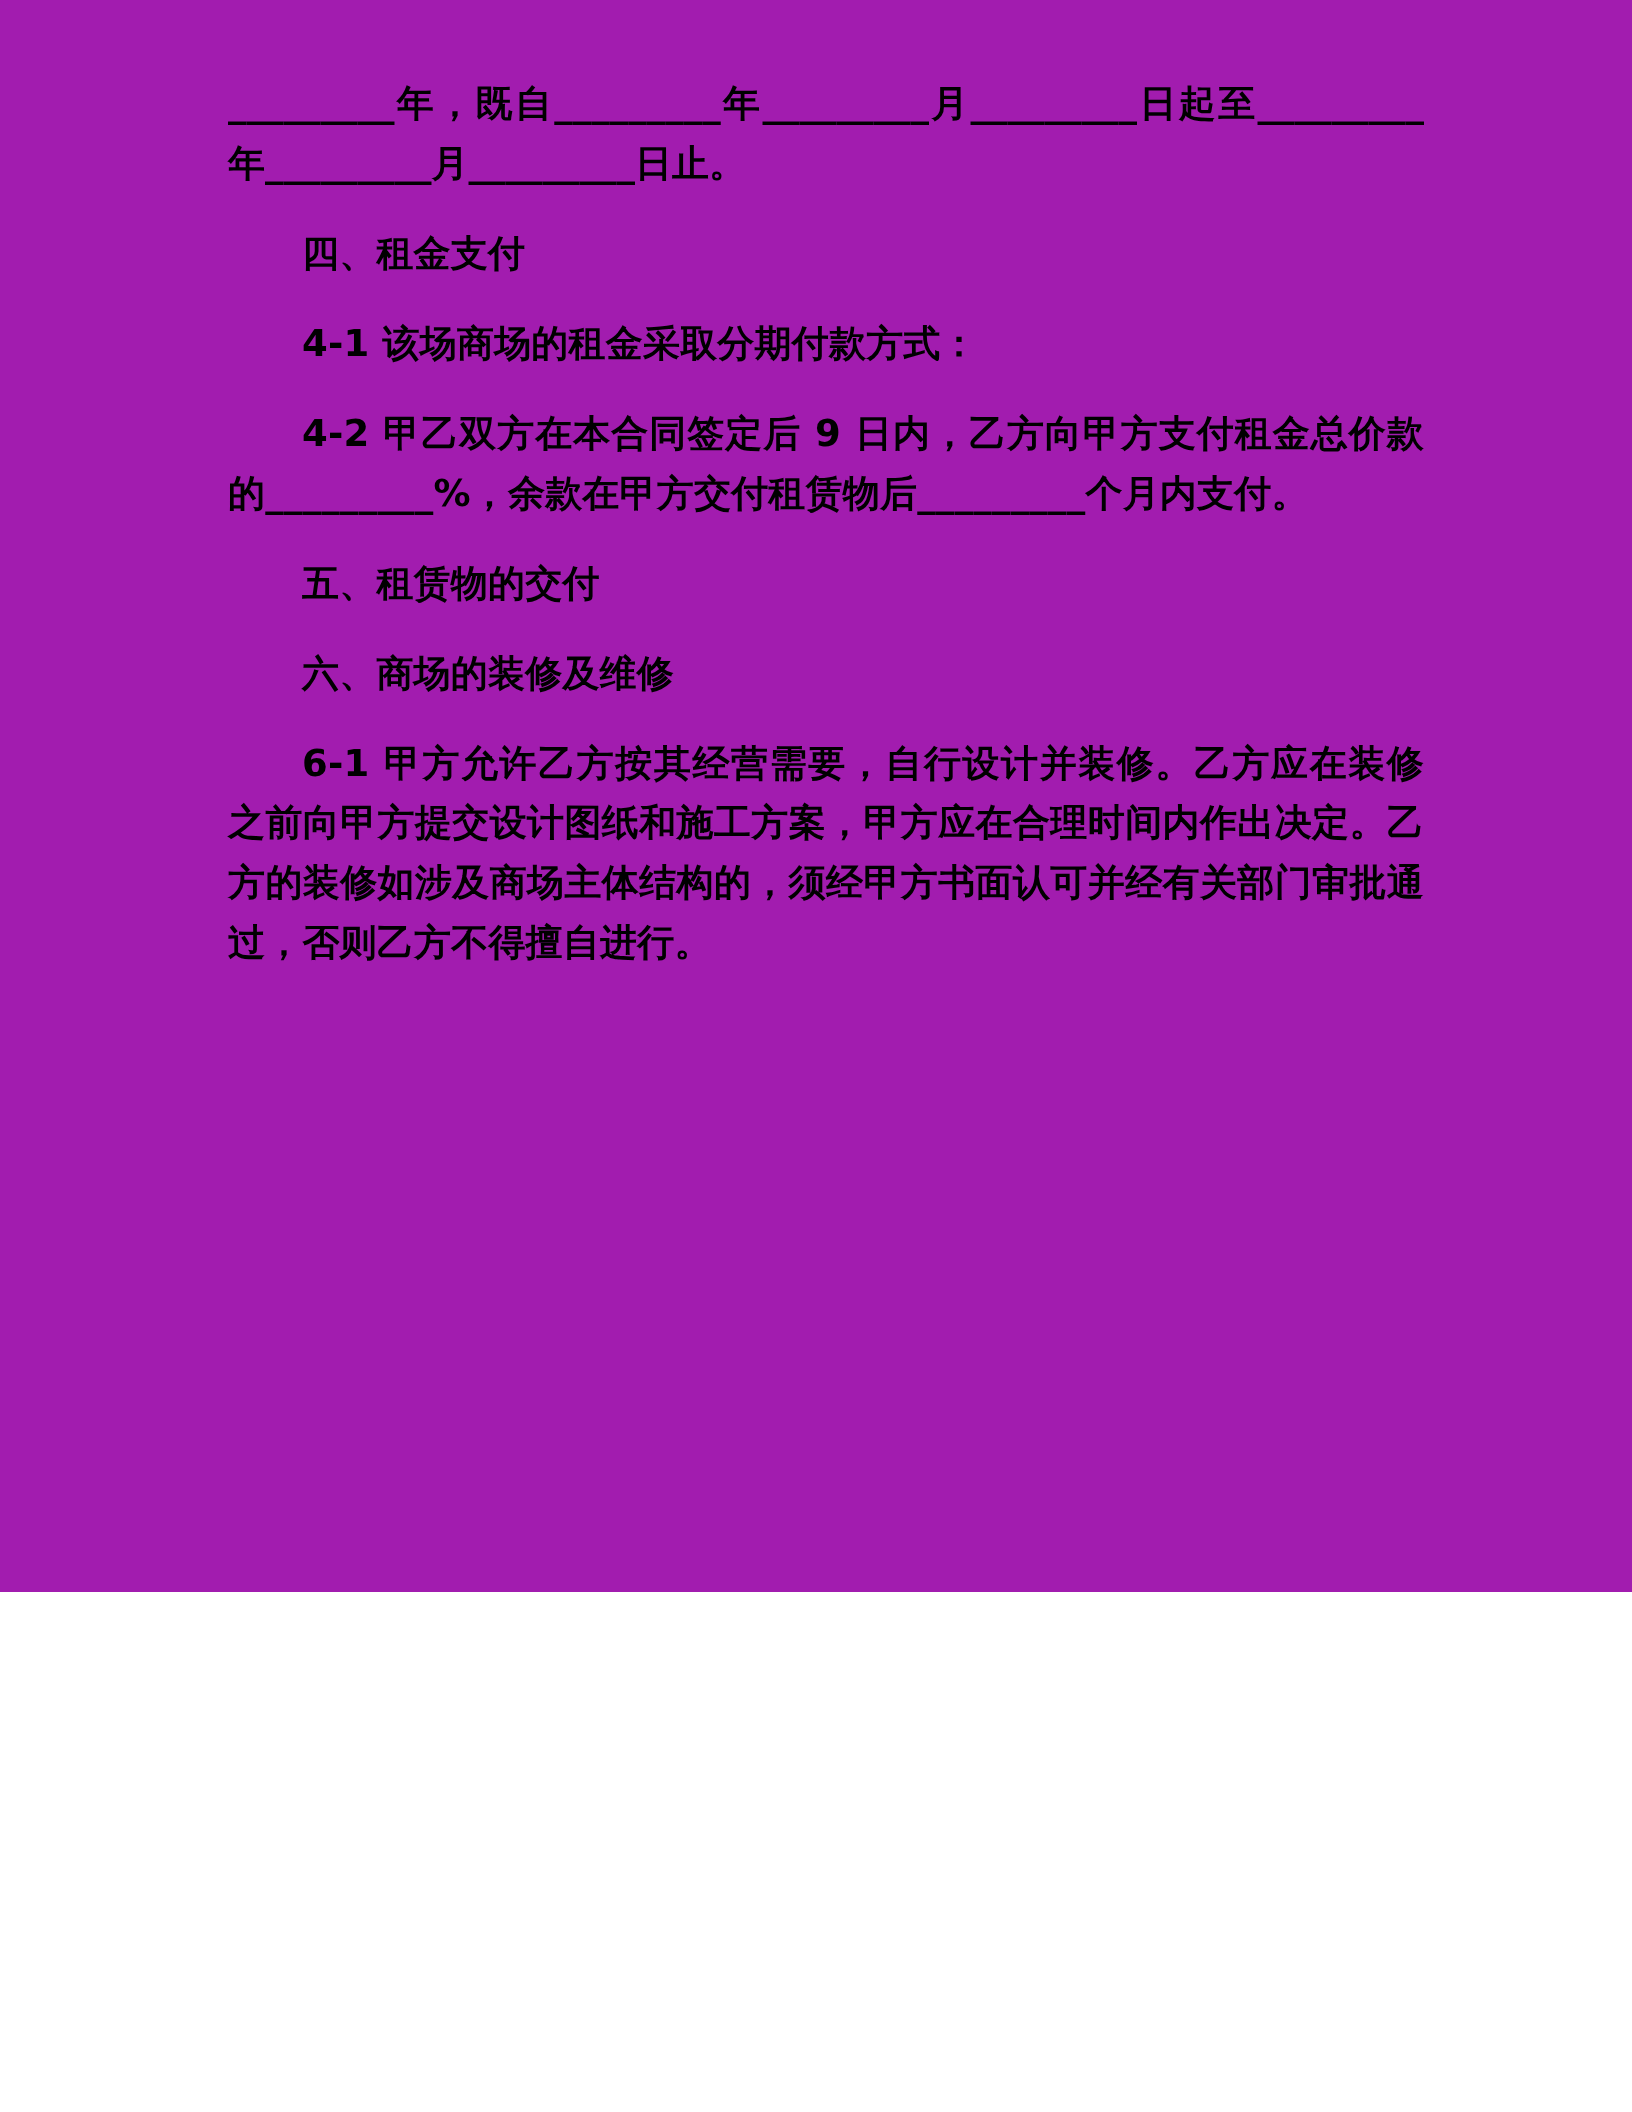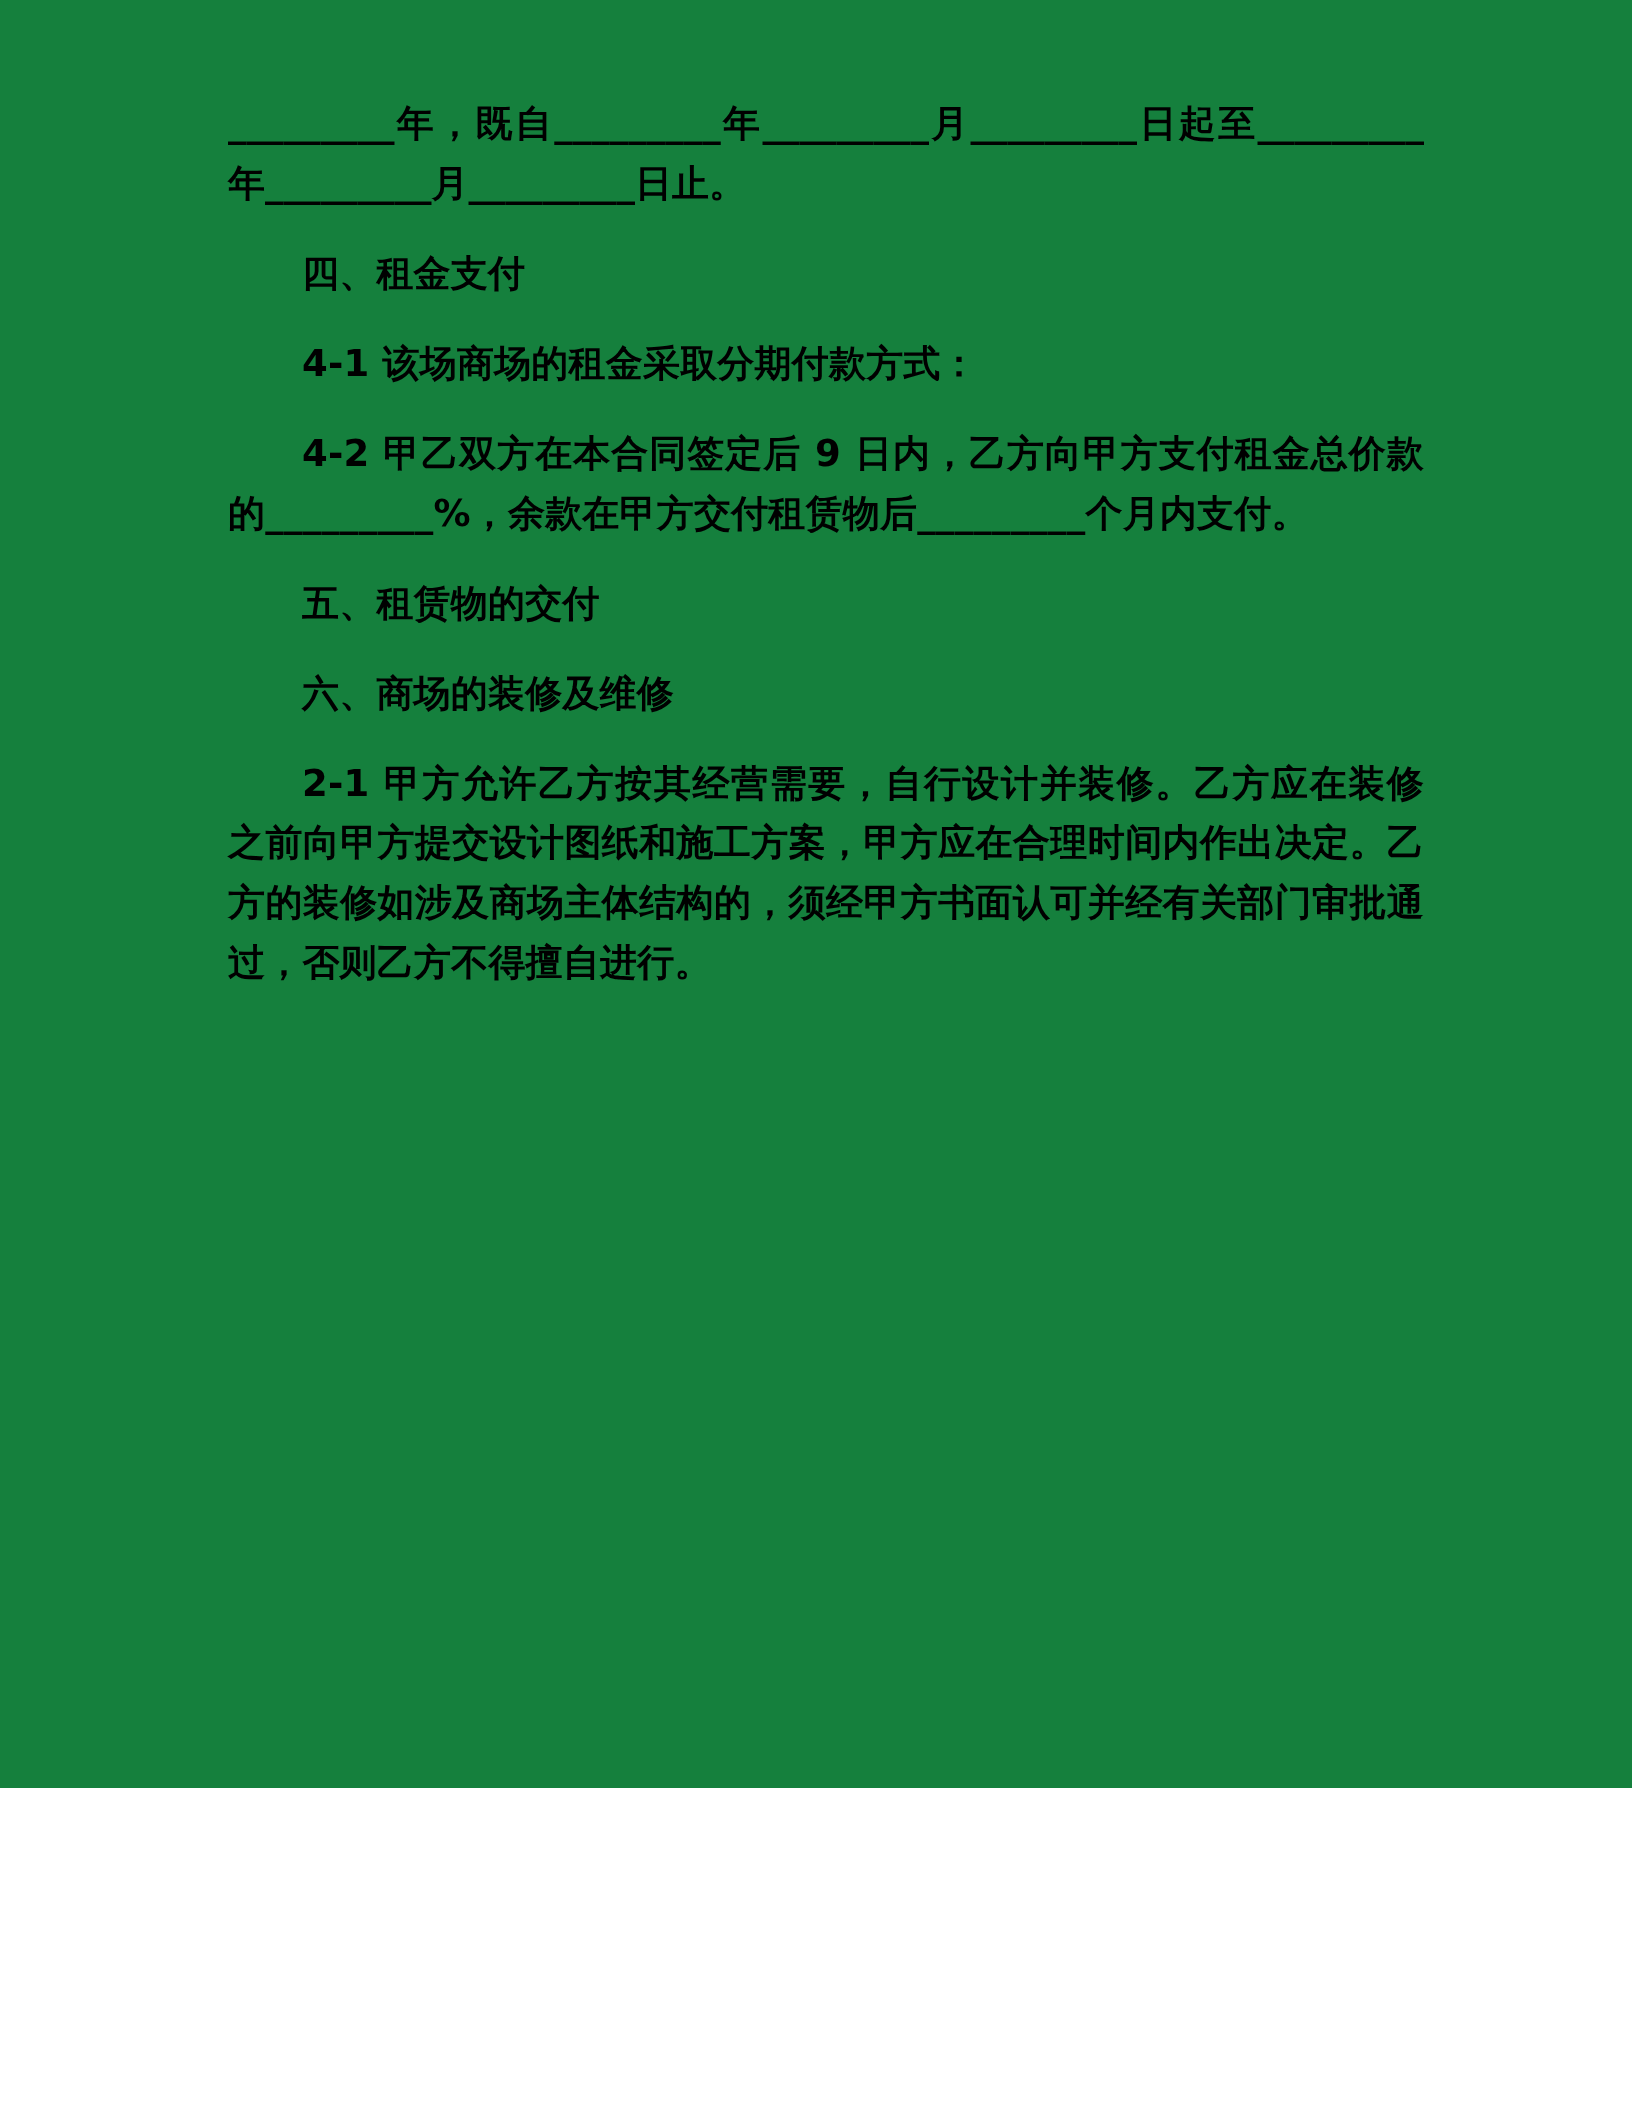--- a/index.html
+++ b/index.html
@@ -10,23 +10,23 @@
   body {
     width: 1632px;
     height: 2112px;
     font-family: "DejaVu Sans", "Liberation Sans", sans-serif;
     color: #000000;
     overflow: hidden;
   }
   .page {
     box-sizing: border-box;
     width: 1632px;
-    height: 1788px;
-    padding: 94px 208px 0 228px;
-    background: #15803d;
+    height: 1592px;
+    padding: 74px 208px 0 228px;
+    background: #a21caf;
   }
   .doc-body {
     font-size: 37px;
     font-weight: 700;
     line-height: 1.62;
     letter-spacing: 0.2px;
     text-align: justify;
   }
   p {
     margin: 0 0 30px 0;
@@ -56,16 +56,16 @@
 
     <p class="indent">4-2 甲乙双方在本合同签定后 9 日内，乙方向甲方支付租金总价款的_________%，余款在甲方交付租赁物后_________个月内支付。</p>
 
 
     <p class="heading">五、租赁物的交付</p>
 
 
 
     <p class="heading">六、商场的装修及维修</p>
 
-    <p class="indent">2-1 甲方允许乙方按其经营需要，自行设计并装修。乙方应在装修之前向甲方提交设计图纸和施工方案，甲方应在合理时间内作出决定。乙方的装修如涉及商场主体结构的，须经甲方书面认可并经有关部门审批通过，否则乙方不得擅自进行。</p>
+    <p class="indent">6-1 甲方允许乙方按其经营需要，自行设计并装修。乙方应在装修之前向甲方提交设计图纸和施工方案，甲方应在合理时间内作出决定。乙方的装修如涉及商场主体结构的，须经甲方书面认可并经有关部门审批通过，否则乙方不得擅自进行。</p>
 
   </div>
 </div>
 
 </body></html>

